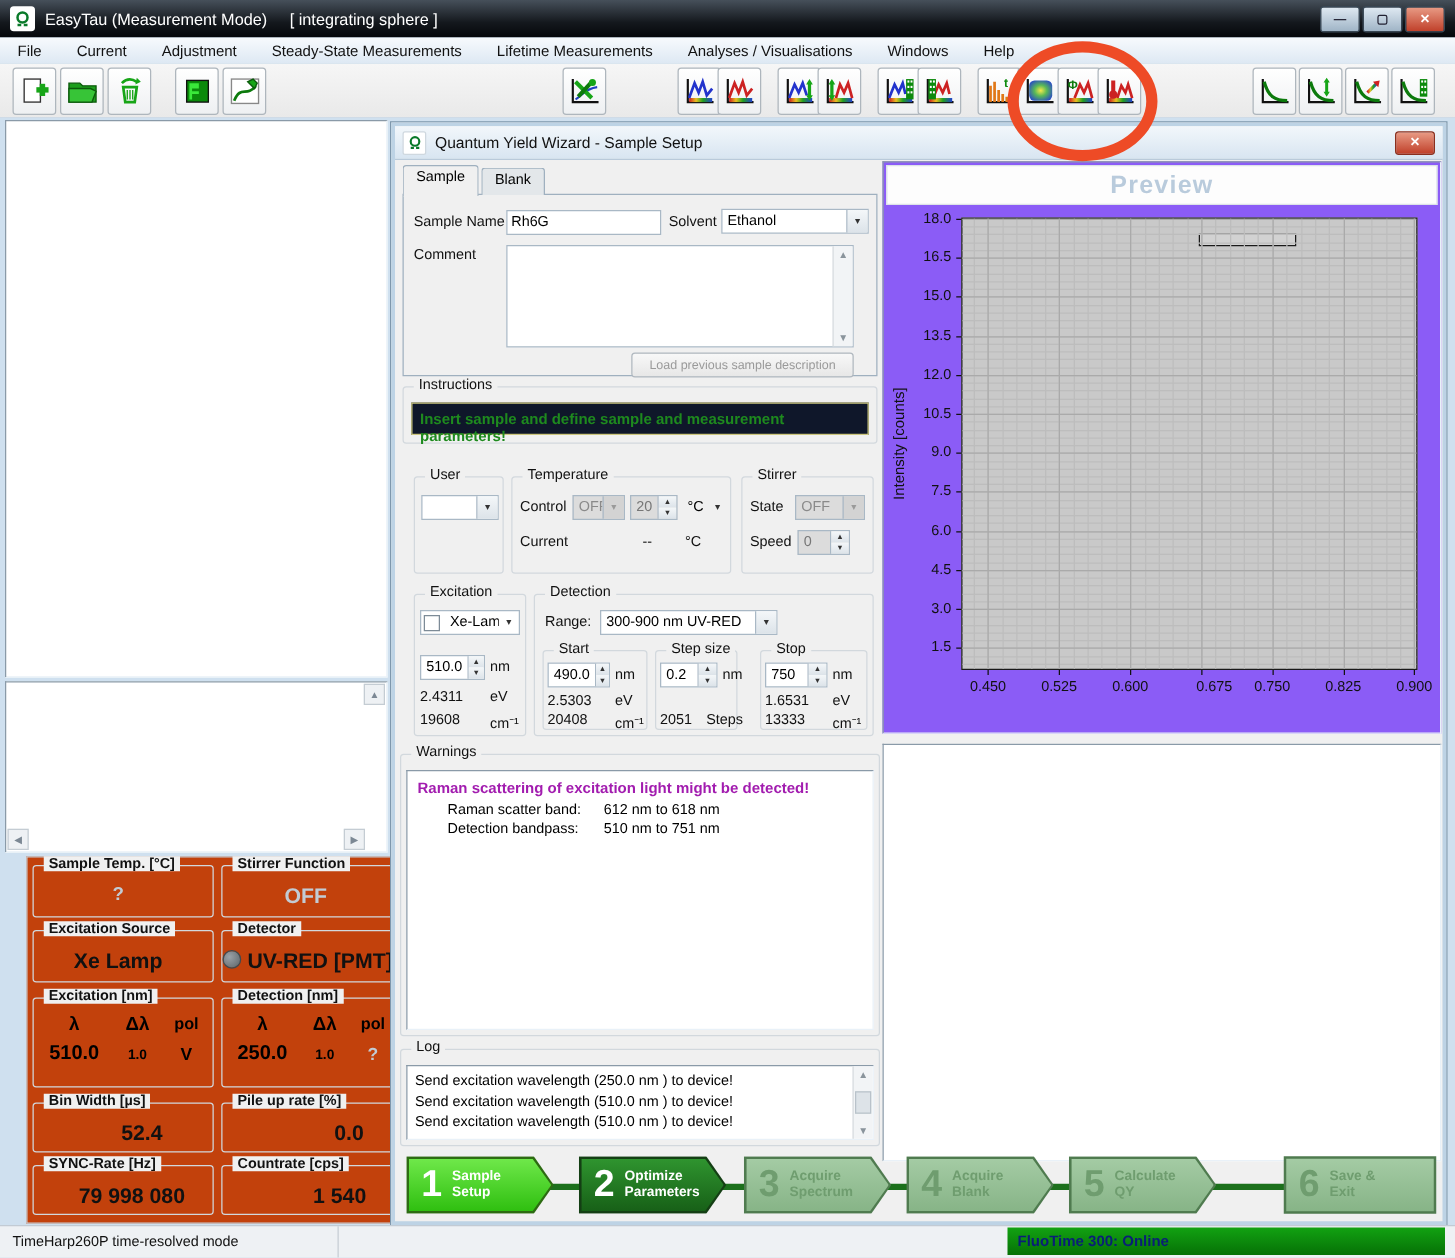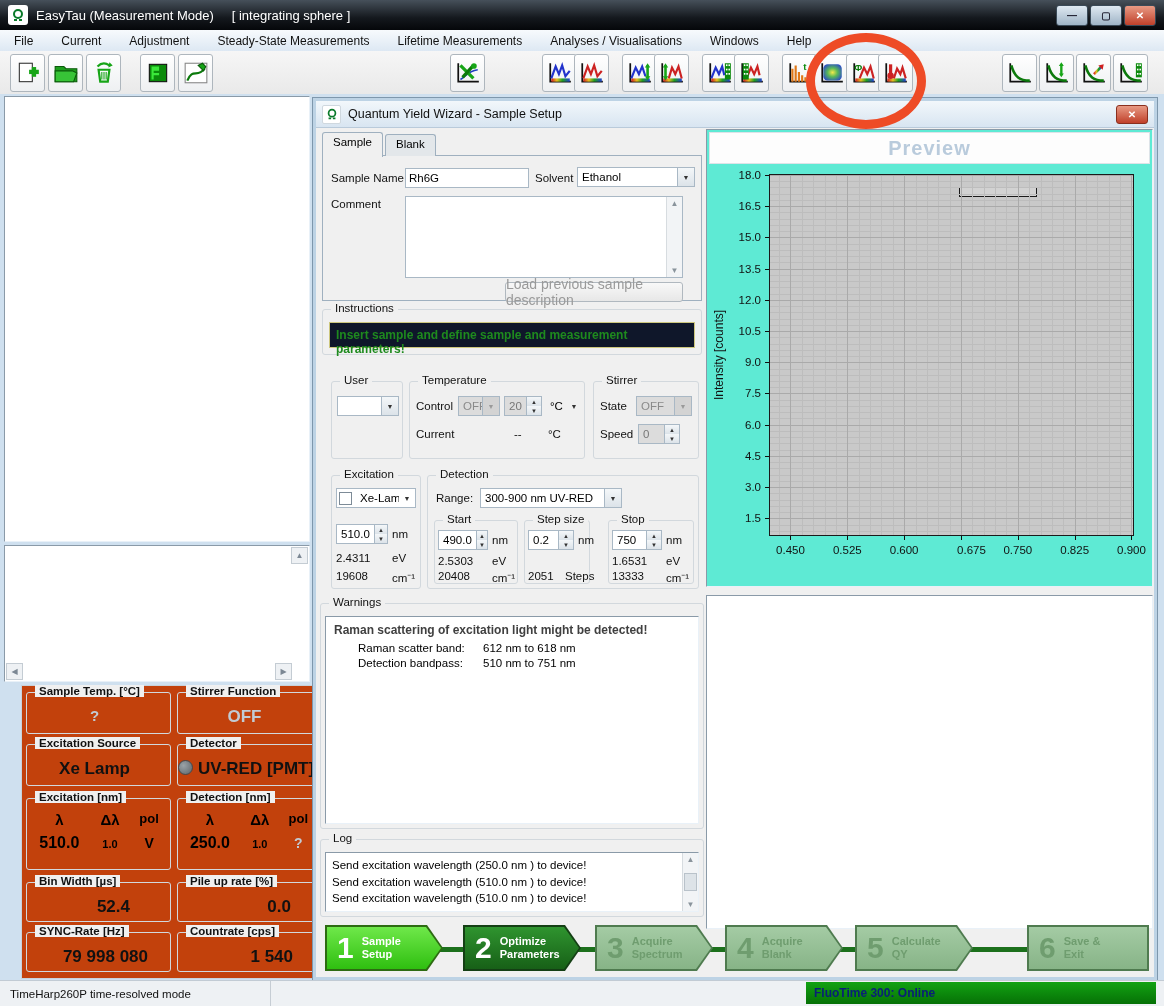--- a/index.html
+++ b/index.html
@@ -56,35 +56,35 @@
   .sel .txt{padding:0 4px;flex:1;white-space:nowrap;overflow:hidden;}
   .sel .ab{width:16px;align-self:stretch;border-left:1px solid #a9b8c5;background:linear-gradient(#f4f7f9,#dce3e9);display:flex;align-items:center;justify-content:center;font-size:7px;color:#333;}
   .sel.dis{background:#dcdcdc;color:#8a8a8a;}
   .sel.dis .ab{background:#d3d3d3;color:#9a9a9a;}
   .spin{position:absolute;height:20px;border:1px solid #a9b8c5;background:#fff;display:flex;box-sizing:border-box;}
   .spin .val{padding:0 4px;font-size:11.5px;display:flex;align-items:center;flex:1;}
   .spin .btns{width:14px;display:flex;flex-direction:column;border-left:1px solid #a9b8c5;}
   .spin .btns div{flex:1;font-size:6px;color:#333;background:linear-gradient(#f4f7f9,#dce3e9);display:flex;align-items:center;justify-content:center;}
   .spin.dis{background:#dcdcdc;color:#777;}
   .fake-scroll{position:absolute;right:0;top:0;bottom:0;width:16px;background:#f2f4f6;border-left:1px solid #d7dce0;display:flex;flex-direction:column;justify-content:space-between;align-items:center;font-size:8px;color:#8a949c;padding:2px 0;box-sizing:border-box;}
-  .btn{position:absolute;background:linear-gradient(#f8f8f8,#e7e7e7);border:1px solid #b0b8bf;border-radius:3px;font-size:14px;display:flex;align-items:center;justify-content:center;}
+  .btn{position:absolute;background:linear-gradient(#f8f8f8,#e7e7e7);border:1px solid #b0b8bf;border-radius:3px;font-size:10px;display:flex;align-items:center;justify-content:center;}
   .btn.dis{color:#9a9a9a;}
   .wgb{position:absolute;border:1px solid #d2d8dd;border-radius:3px;box-sizing:border-box;}
   .wgb-label{position:absolute;top:-8px;left:8px;background:#f0f0f0;padding:0 4px;font-size:11.5px;color:#111;white-space:nowrap;}
   .yellow-box{position:absolute;left:6px;right:6px;top:12px;bottom:6px;background:#0f172a;border:1px solid #cdc77e;color:#1e8a1e;font-weight:bold;font-size:12px;padding:5px 6px;box-sizing:border-box;}
   .warn-inner{position:absolute;left:4px;right:4px;top:12px;bottom:4px;background:#fff;border:1px solid;border-color:#8a9aa8 #e9f1f8 #e9f1f8 #8a9aa8;padding:6px 8px;box-sizing:border-box;font-size:11.5px;}
-  .warn-head{color:#404040;font-weight:bold;font-size:12px;margin-bottom:5px;}
+  .warn-head{color:#a21caf;font-weight:bold;font-size:12px;margin-bottom:5px;}
   .warn-line{display:flex;margin:3px 0 0 24px;}
   .warn-line .k{width:125px;}
   .log-inner{position:absolute;left:4px;right:4px;top:12px;bottom:4px;background:#fff;border:1px solid;border-color:#8a9aa8 #e9f1f8 #e9f1f8 #8a9aa8;box-sizing:border-box;font-size:11.5px;}
   .log-lines{position:absolute;left:6px;top:4px;right:20px;line-height:1.45;}
   .checkbox{display:inline-block;width:11px;height:11px;border:1px solid #7d8b97;background:#fff;margin:0 4px 0 2px;}
   
   .rightcol{position:absolute;left:390px;top:0;width:450px;height:856px;}
-  .preview{position:absolute;left:0;top:2px;width:447px;height:458px;border:1px solid;border-color:#8a9aa8 #e9f1f8 #e9f1f8 #8a9aa8;background:#5eead4;box-sizing:border-box;}
+  .preview{position:absolute;left:0;top:2px;width:447px;height:458px;border:1px solid;border-color:#8a9aa8 #e9f1f8 #e9f1f8 #8a9aa8;background:#8b5cf6;box-sizing:border-box;}
   .preview-title{position:absolute;left:2px;top:2px;right:2px;height:30px;background:#fdfdfd;border:1px solid #dde3e8;display:flex;align-items:center;justify-content:center;font-size:20px;font-weight:bold;color:#b9cbdc;letter-spacing:1px;}
   .chart{position:absolute;left:2px;top:34px;right:2px;bottom:2px;}
   .plot{position:absolute;left:60px;top:10px;right:16px;bottom:48px;background:#c9c9c9;border:1px solid #1a1a1a;}
   .gl{position:absolute;background:#bdbdbd;}
   .gl.major{background:#aaaaaa;}
   .xtick,.ytick{position:absolute;background:#111;}
   .xlab{position:absolute;bottom:-21px;transform:translateX(-50%);font-size:11.5px;color:#111;}
   .ylab{position:absolute;left:-9px;transform:translate(-100%,-50%);font-size:11.5px;color:#111;}
   .axis-x-title{position:absolute;bottom:4px;left:60px;right:16px;text-align:center;font-size:12px;color:#111;}
   .axis-y-title{position:absolute;left:2px;top:10px;bottom:48px;width:16px;display:flex;align-items:center;justify-content:center;font-size:12px;color:#111;writing-mode:vertical-rl;transform:rotate(180deg);}

